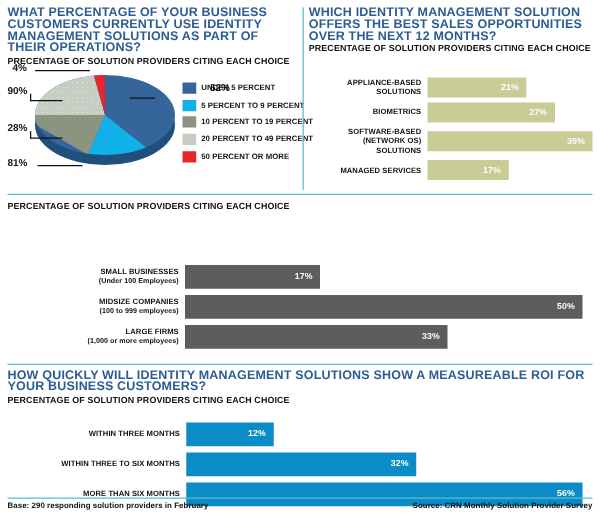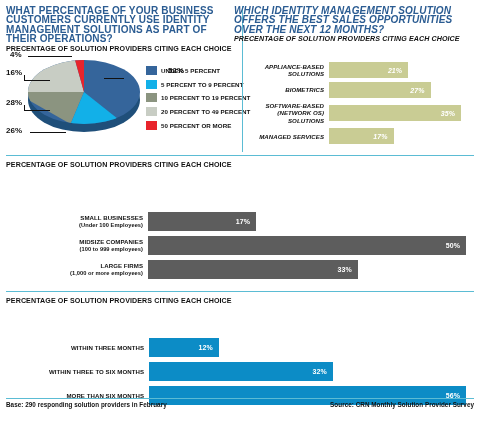--- a/index.html
+++ b/index.html
@@ -20,21 +20,21 @@
     line-height:9.4px;text-transform:uppercase;margin:0;
   }
   .subhead{
     color:#111;font-weight:bold;font-size:7.1px;letter-spacing:.1px;
     line-height:9px;text-transform:uppercase;margin:1px 0 0 0;
   }
 
   
   .sec{position:absolute;box-sizing:border-box;}
   #sec-pie{left:6px;top:6px;width:232px;height:146px;}
-  #sec-solution{left:234px;top:6px;width:227px;height:146px;font-style:italic;}
+  #sec-solution{left:247px;top:6px;width:227px;height:146px;}
   #sec-segment{left:6px;top:160px;width:468px;height:126px;}
   #sec-roi{left:6px;top:296px;width:468px;height:99px;}
 
   
   .pie-wrap{position:absolute;left:22px;top:48px;width:118px;height:92px;}
   .pie-base{
     position:absolute;left:0;top:14px;width:112px;height:64px;border-radius:50%;
     background:#1f4f7a;
   }
   .pie-top{
@@ -119,29 +119,29 @@
         <div class="slice s4"></div>
         <div class="dots"></div>
       </div>
 
       <span class="pielabel" style="left:92px;top:12px;margin-left:48px;">52%</span>
       <span class="leader" style="left:76px;top:24px;width:20px;"></span>
 
       <span class="pielabel" style="left:-18px;top:-4px;">4%</span>
       <span class="leader" style="left:0px;top:2px;width:44px;"></span>
 
-      <span class="pielabel" style="left:-22px;top:14px;">16%</span>
+      <span class="pielabel" style="left:-22px;top:14px;">90%</span>
       <span class="leader" style="left:-4px;top:26px;width:26px;"></span>
       <span class="leader-v" style="left:-4px;top:21px;height:6px;"></span>
 
       <span class="pielabel" style="left:-22px;top:44px;">28%</span>
       <span class="leader" style="left:-4px;top:56px;width:26px;"></span>
       <span class="leader-v" style="left:-4px;top:51px;height:6px;"></span>
 
-      <span class="pielabel" style="left:-22px;top:72px;">26%</span>
+      <span class="pielabel" style="left:-22px;top:72px;">81%</span>
       <span class="leader" style="left:2px;top:78px;width:36px;"></span>
     </div>
 
     <div class="legend">
       <div class="legrow">
         <span class="swatch sw1"></span>
         <span class="legtxt">UNDER 5 PERCENT</span>
       </div>
       <div class="legrow">
         <span class="swatch sw2"></span>
@@ -239,20 +239,21 @@
             <span class="barval">33%</span>
           </div>
         </div>
       </div>
     </div>
   </div>
 
   <div class="hrule" style="top:291px;"></div>
 
   <div class="sec" id="sec-roi">
+    <div class="headline">HOW QUICKLY WILL IDENTITY MANAGEMENT SOLUTIONS SHOW A MEASUREABLE ROI FOR YOUR BUSINESS CUSTOMERS?</div>
     <div class="subhead">PERCENTAGE OF SOLUTION PROVIDERS CITING EACH CHOICE</div>
 
     <div class="bars" id="bars-roi">
       <div class="barrow">
         <div class="barlabel">WITHIN THREE MONTHS</div>
         <div class="bartrack">
           <div class="bar" style="width:22%;">
             <span class="barval">12%</span>
           </div>
         </div>

